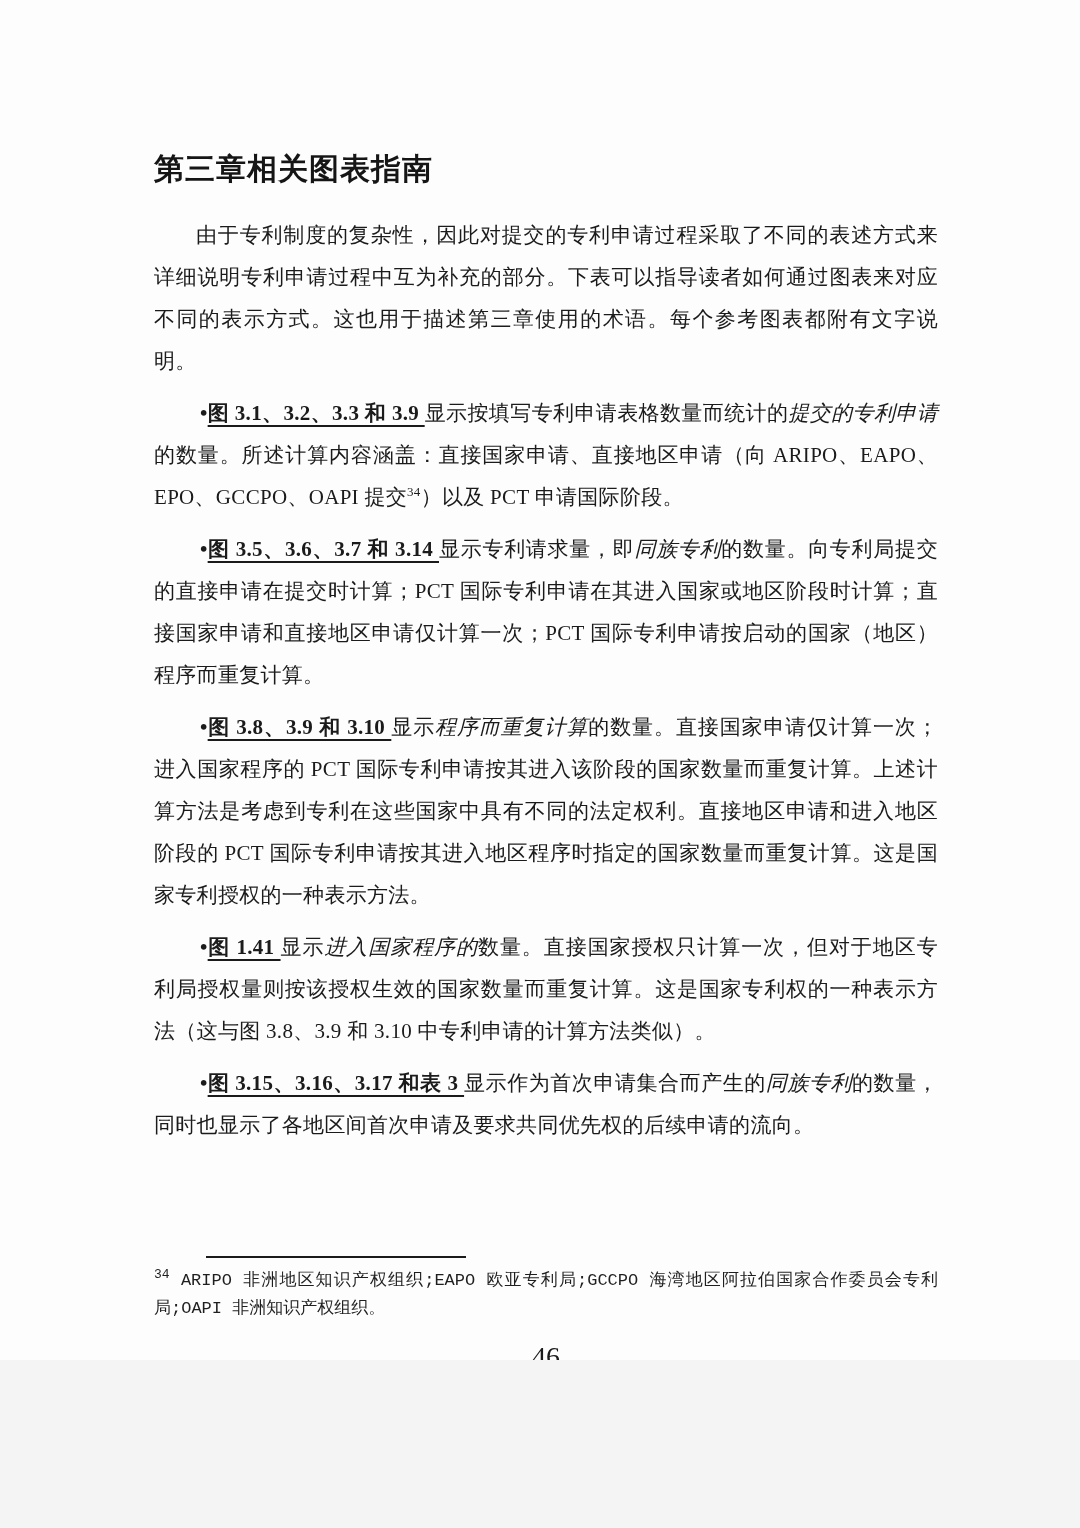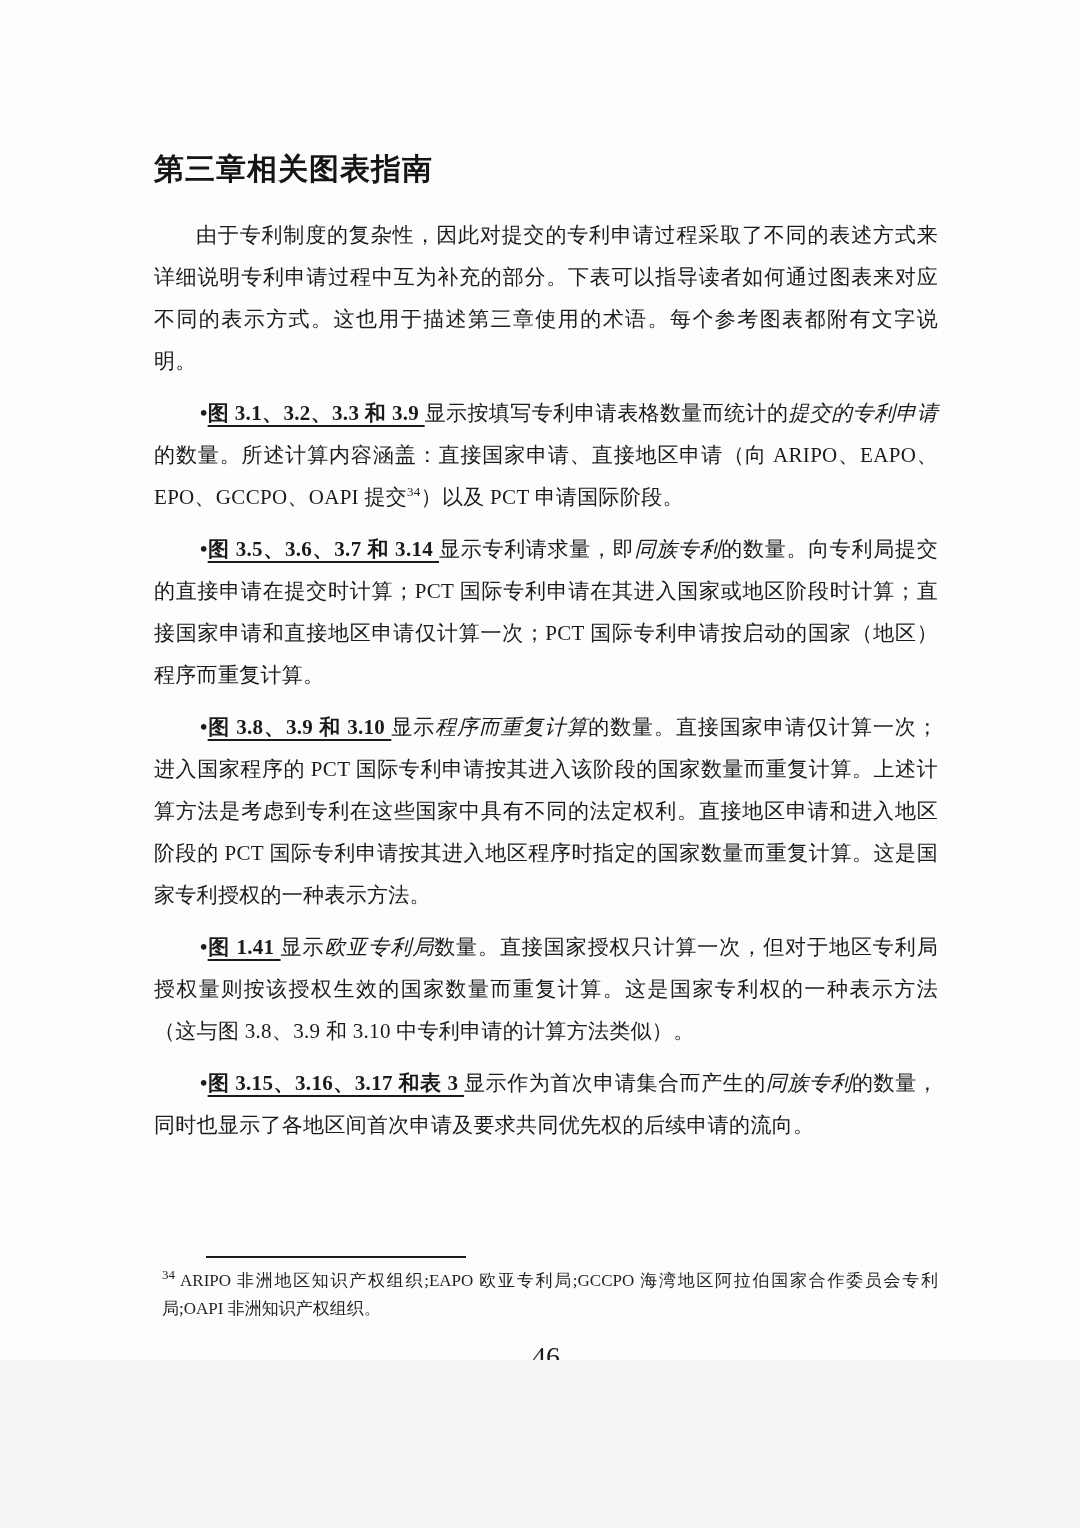--- a/index.html
+++ b/index.html
@@ -48,26 +48,25 @@
     vertical-align:super;
   }
   .footer-area { margin-top:110px; }
   .footnote-rule {
     width:260px;
     border-top:2px solid #1b1b1b;
     margin-left:52px;
     margin-bottom:9px;
   }
   .footnote {
-    font-family:Liberation Serif, serif;
+    font-family:Liberation Mono, monospace;
     font-size:17px;
     line-height:28px;
     text-align:justify;
     color:#1f1f1f;
-    margin-left:8px;
   }
   .page-number {
     margin-top:18px;
     text-align:center;
     font-size:28px;
     color:#1b1b1b;
   }
 </style>
 </head>
 <body>
@@ -80,21 +79,21 @@
 
     <p class="para intro">由于专利制度的复杂性，因此对提交的专利申请过程采取了不同的表述方式来详细说明专利申请过程中互为补充的部分。下表可以指导读者如何通过图表来对应不同的表示方式。这也用于描述第三章使用的术语。每个参考图表都附有文字说明。</p>
 
     <p class="para bullet-para"><span class="bullet">•</span><span class="ref">图 3.1、3.2、3.3 和 3.9 </span>显示按填写专利申请表格数量而统计的<span class="term">提交的专利申请</span>的数量。所述计算内容涵盖：直接国家申请、直接地区申请（向 ARIPO、EAPO、EPO、GCCPO、OAPI 提交<sup>34</sup>）以及 PCT 申请国际阶段。</p>
 
     <p class="para bullet-para"><span class="bullet">•</span><span class="ref">图 3.5、3.6、3.7 和 3.14 </span>显示专利请求量，即<span class="term">同族专利</span>的数量。向专利局提交的直接申请在提交时计算；PCT 国际专利申请在其进入国家或地区阶段时计算；直接国家申请和直接地区申请仅计算一次；PCT 国际专利申请按启动的国家（地区）程序而重复计算。</p>
 
     <p class="para bullet-para"><span class="bullet">•</span><span class="ref">图 3.8、3.9 和 3.10 </span>显示<span class="term">程序而重复计算</span>的数量。直接国家申请仅计算一次；进入国家程序的 PCT 国际专利申请按其进入该阶段的国家数量而重复计算。上述计算方法是考虑到专利在这些国家中具有不同的法定权利。直接地区申请和进入地区阶段的 PCT 国际专利申请按其进入地区程序时指定的国家数量而重复计算。这是国家专利授权的一种表示方法。</p>
 
 
-    <p class="para bullet-para"><span class="bullet">•</span><span class="ref">图 1.41 </span>显示<span class="term">欧亚专利局</span>数量。直接国家授权只计算一次，但对于地区专利局授权量则按该授权生效的国家数量而重复计算。这是国家专利权的一种表示方法（这与图 3.8、3.9 和 3.10 中专利申请的计算方法类似）。</p>
+    <p class="para bullet-para"><span class="bullet">•</span><span class="ref">图 1.41 </span>显示<span class="term">进入国家程序的</span>数量。直接国家授权只计算一次，但对于地区专利局授权量则按该授权生效的国家数量而重复计算。这是国家专利权的一种表示方法（这与图 3.8、3.9 和 3.10 中专利申请的计算方法类似）。</p>
 
     <p class="para bullet-para"><span class="bullet">•</span><span class="ref">图 3.15、3.16、3.17 和表 3 </span>显示作为首次申请集合而产生的<span class="term">同族专利</span>的数量，同时也显示了各地区间首次申请及要求共同优先权的后续申请的流向。</p>
   </div>
 
   <div class="footer-area">
     <div class="footnote-rule"></div>
     <p class="footnote"><sup>34</sup> ARIPO 非洲地区知识产权组织;EAPO 欧亚专利局;GCCPO 海湾地区阿拉伯国家合作委员会专利局;OAPI 非洲知识产权组织。</p>
     <div class="page-number">46</div>
   </div>
 

